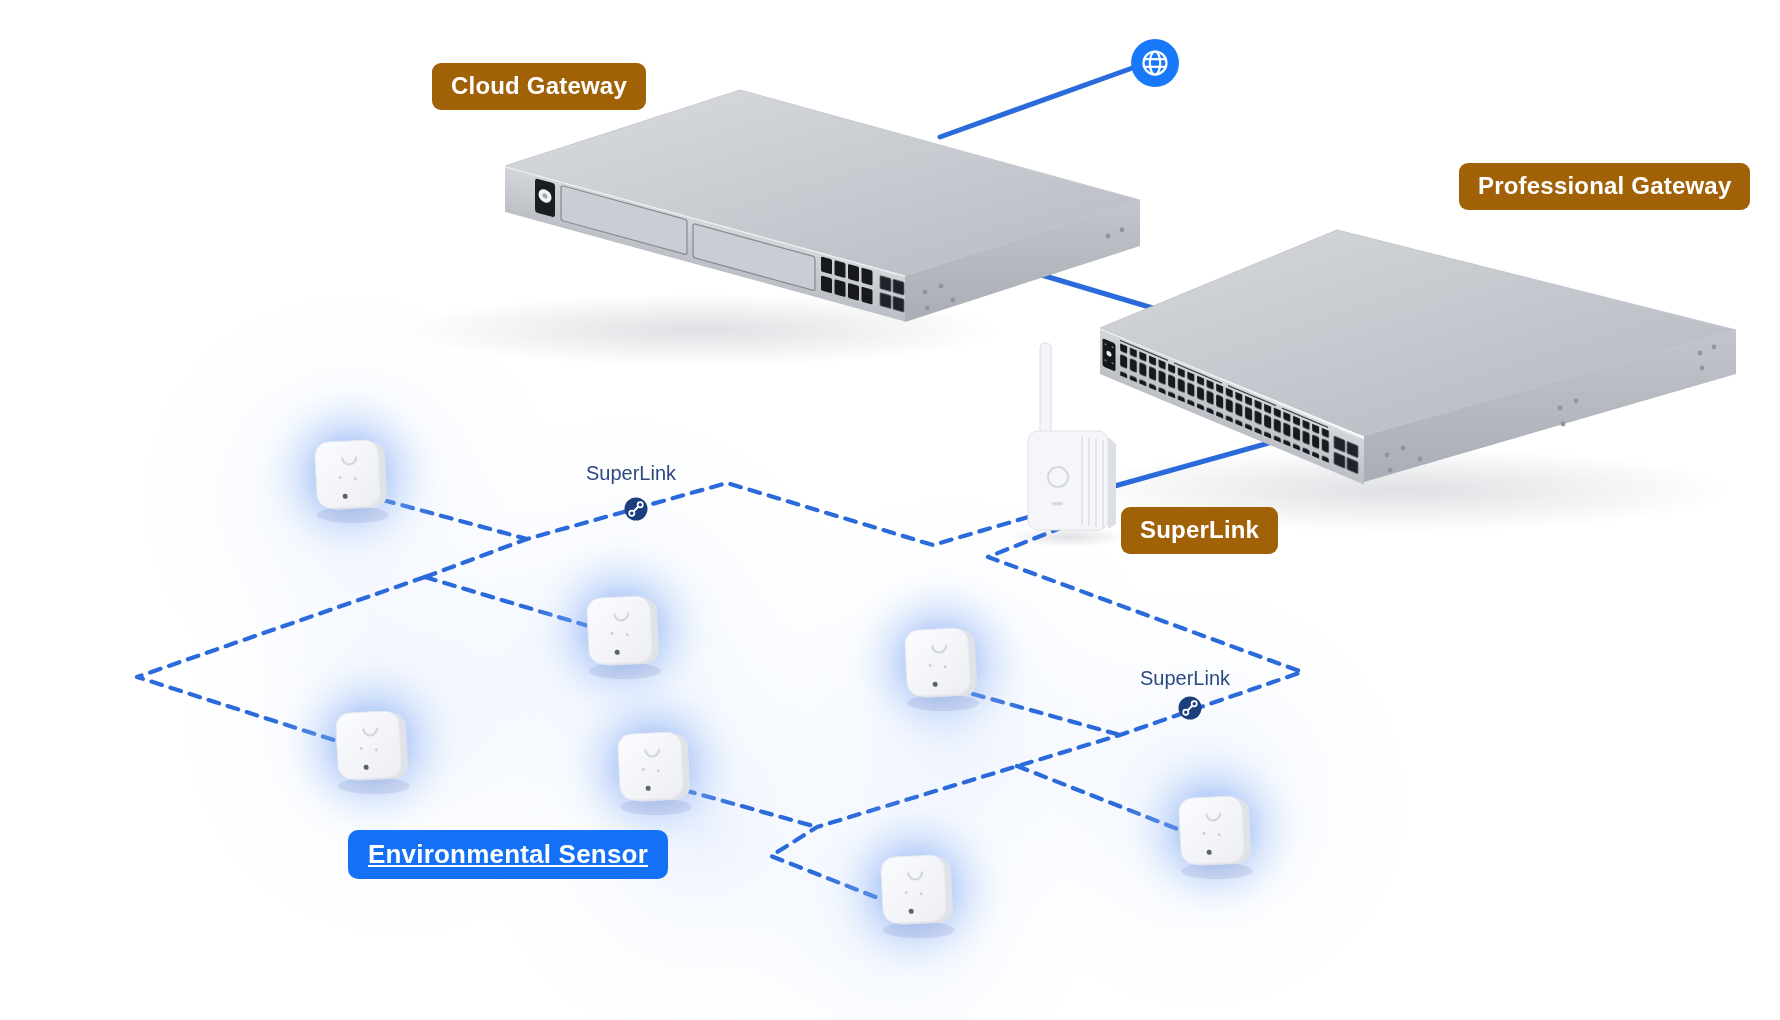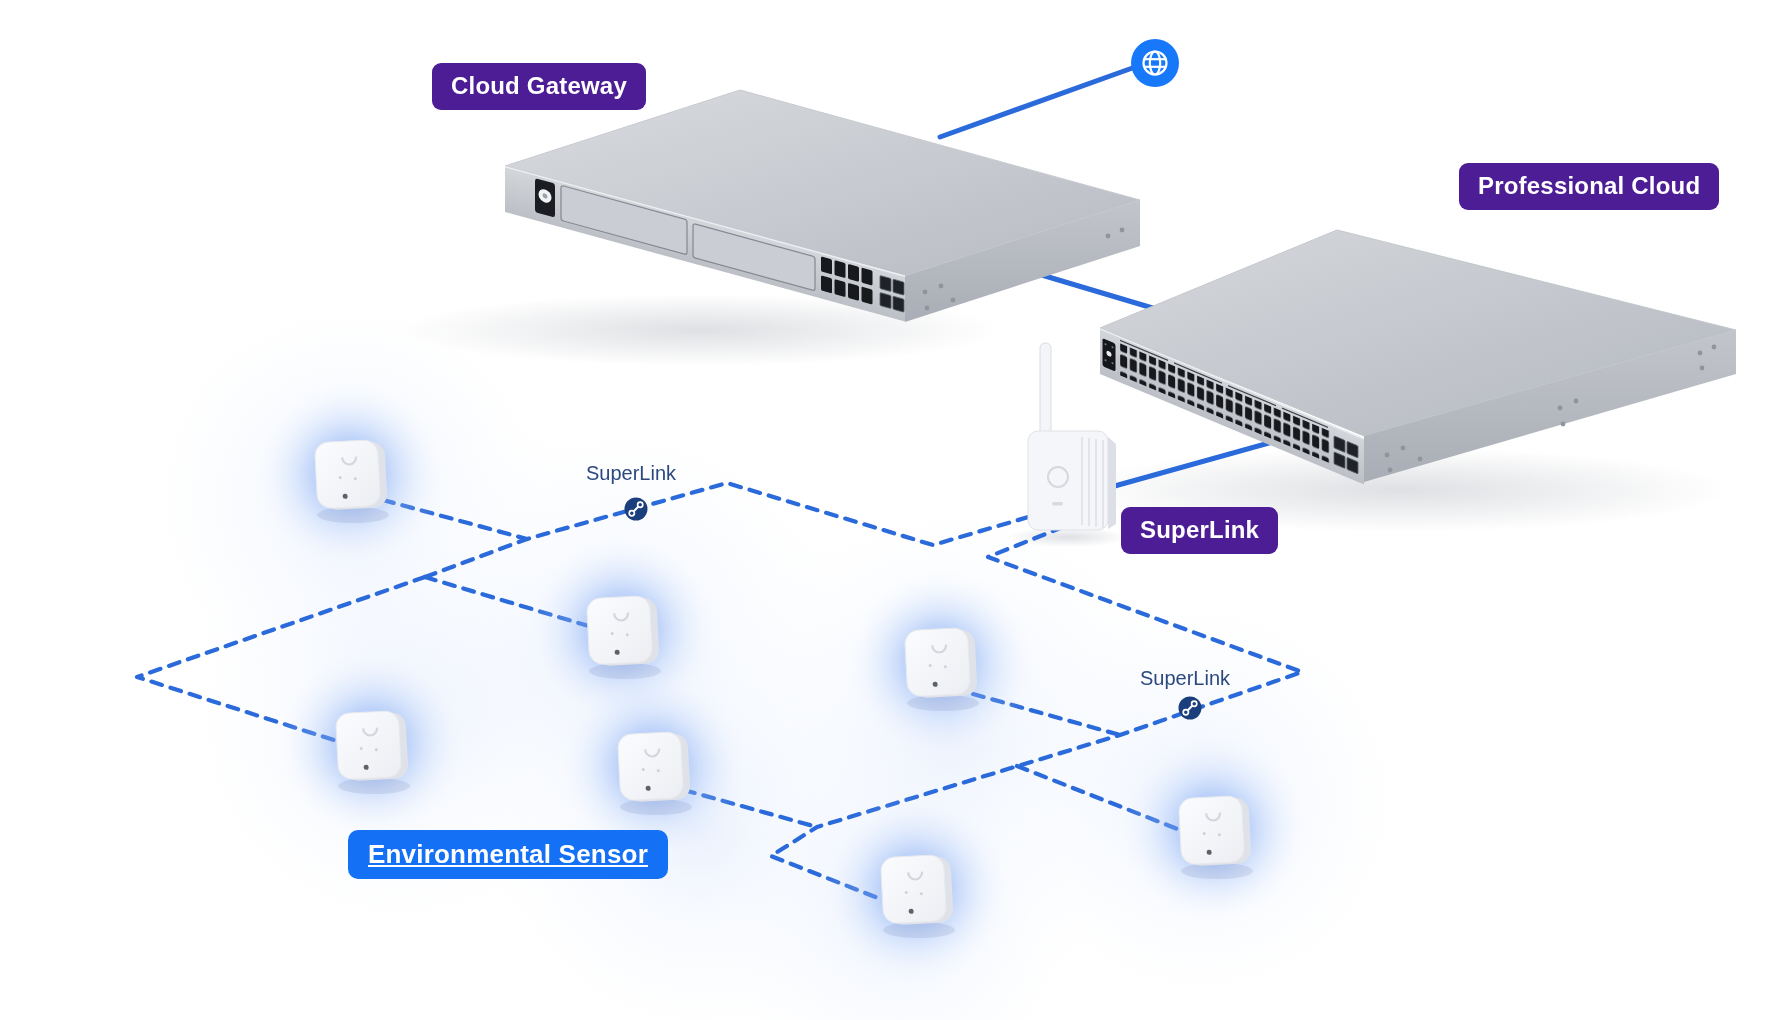--- a/index.html
+++ b/index.html
@@ -13,21 +13,21 @@
     position:absolute;
     color:#ffffff;
     font-weight:bold;
     font-size:24px;
     line-height:1.2;
     padding:9px 19px;
     border-radius:9px;
     white-space:nowrap;
     letter-spacing:.2px;
   }
-  .pill-gray{background:#4c1d95;}
+  .pill-gray{background:#a16207;}
   .pill-blue{background:#1471f5;font-size:26px;padding:9px 20px;border-radius:10px;text-decoration:underline;}
   .superlink-text{
     position:absolute;
     color:#2b497f;
     font-size:20px;
     font-weight:500;
     white-space:nowrap;
   }
 </style>
 </head>
@@ -251,21 +251,21 @@
     <g stroke="#ffffff" fill="none">
       <line x1="-2.2" y1="2.2" x2="2.2" y2="-2.2" stroke-width="2"></line>
       <circle cx="-4.2" cy="4.2" r="2.6" stroke-width="1.7"></circle>
       <circle cx="4.2" cy="-4.2" r="2.6" stroke-width="1.7"></circle>
     </g>
   </g>
 </svg>
 
 <div class="pill pill-gray" style="left:432px;top:63px;">Cloud Gateway</div>
 
-<div class="pill pill-gray" style="left:1459px;top:163px;">Professional Cloud</div>
+<div class="pill pill-gray" style="left:1459px;top:163px;">Professional Gateway</div>
 
 <div class="pill pill-gray" style="left:1121px;top:507px;">SuperLink</div>
 
 <div class="pill pill-blue" style="left:348px;top:830px;">Environmental Sensor</div>
 
 <div class="superlink-text" style="left:586px;top:462px;">SuperLink</div>
 
 <div class="superlink-text" style="left:1140px;top:667px;">SuperLink</div>
 
 </body></html>

